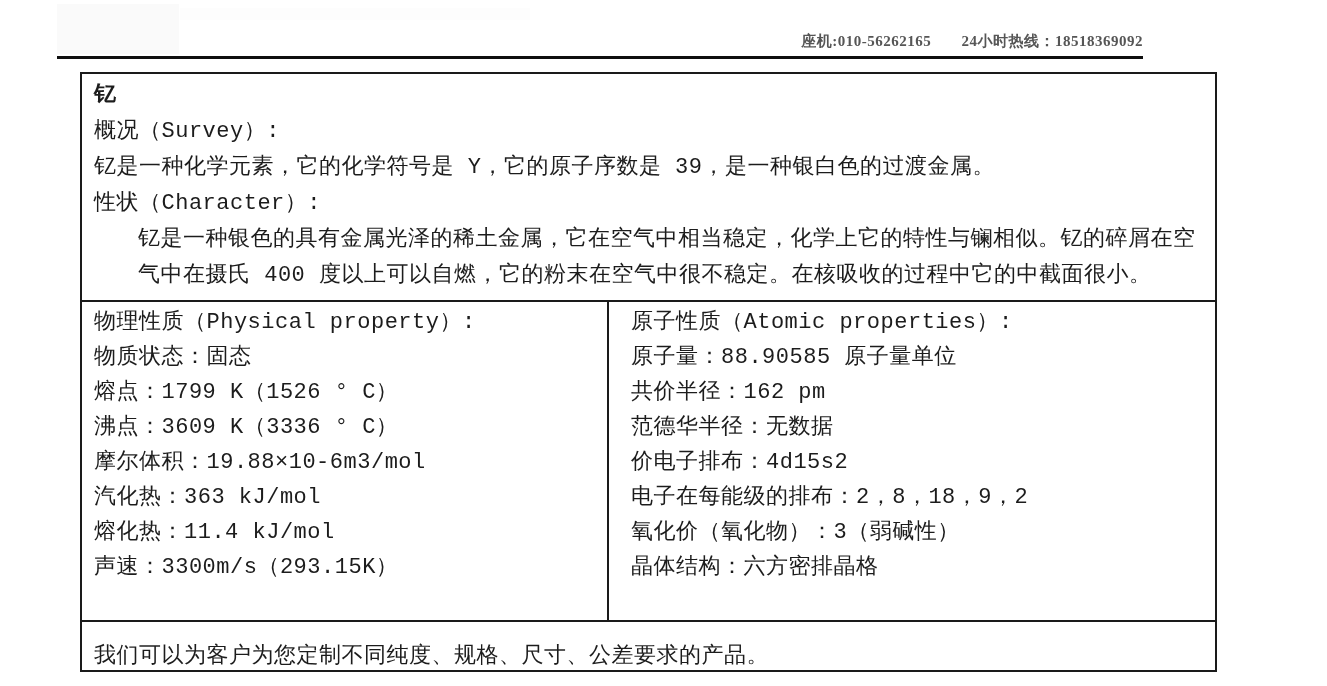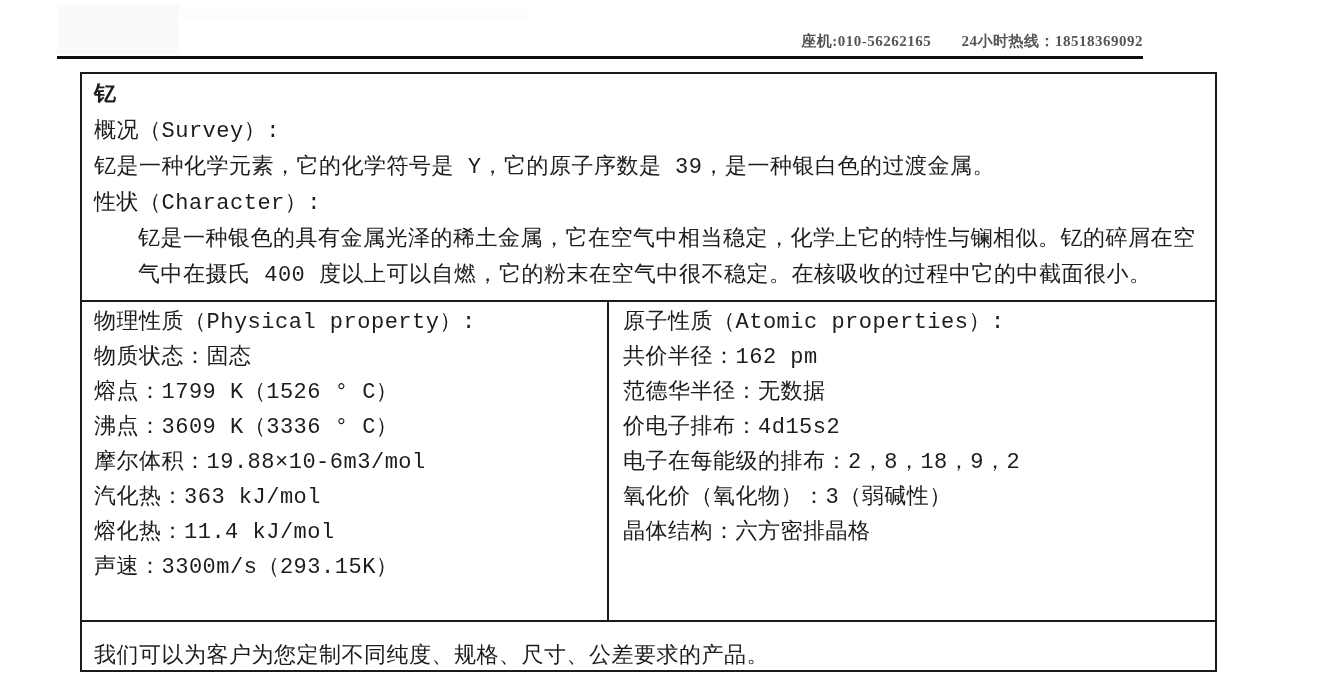--- a/index.html
+++ b/index.html
@@ -62,20 +62,21 @@
     box-sizing: border-box;
     border-bottom: 2px solid #1a1a1a;
     padding: 4px 12px 0 12px;
     line-height: 36px;
   }
   .row-props {
     height: 320px;
     box-sizing: border-box;
     border-bottom: 2px solid #1a1a1a;
     display: flex;
+    gap: 8px;
   }
   .col-physical {
     width: 527px;
     box-sizing: border-box;
     border-right: 2px solid #1a1a1a;
     padding: 3px 8px 0 12px;
     line-height: 35px;
   }
   .col-atomic {
     flex: 1;
@@ -135,20 +136,21 @@
         <div class="doc-line">摩尔体积：19.88×10-6m3/mol</div>
         <div class="doc-line">汽化热：363 kJ/mol</div>
         <div class="doc-line">熔化热：11.4 kJ/mol</div>
         <div class="doc-line">声速：3300m/s（293.15K）</div>
       </div>
 
       <div class="col-atomic">
         <div class="doc-line">
           <span class="b">原子性质</span><span>（Atomic properties）:</span>
         </div>
+        <div class="doc-line">原子量：88.90585 原子量单位</div>
         <div class="doc-line">共价半径：162 pm</div>
         <div class="doc-line">范德华半径：无数据</div>
         <div class="doc-line">价电子排布：4d15s2</div>
         <div class="doc-line">电子在每能级的排布：2，8，18，9，2</div>
         <div class="doc-line">氧化价（氧化物）：3（弱碱性）</div>
         <div class="doc-line">晶体结构：六方密排晶格</div>
       </div>
 
     </div>
 

